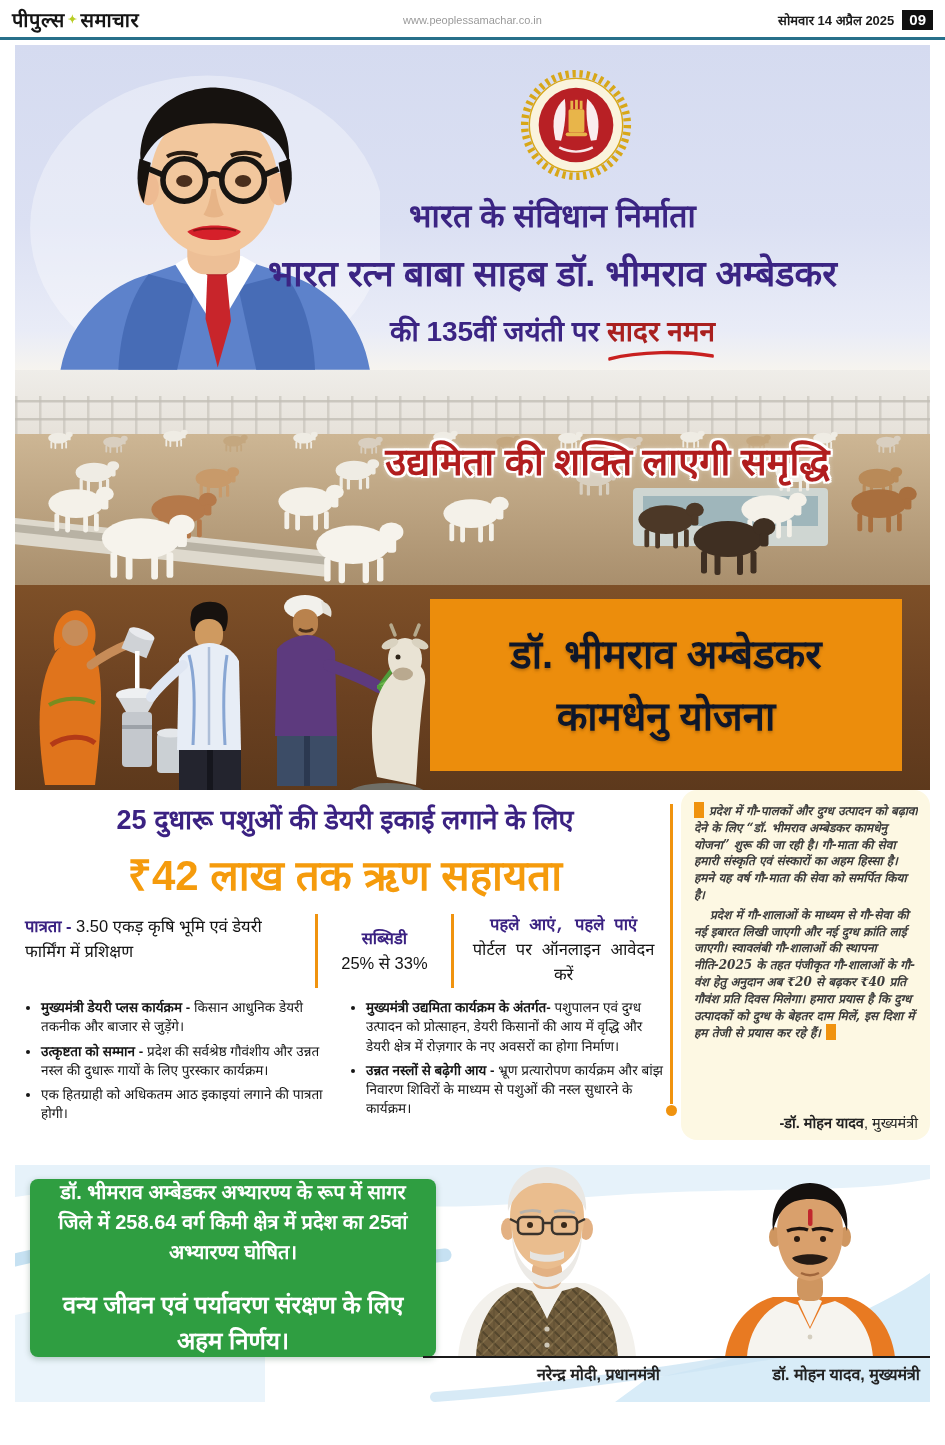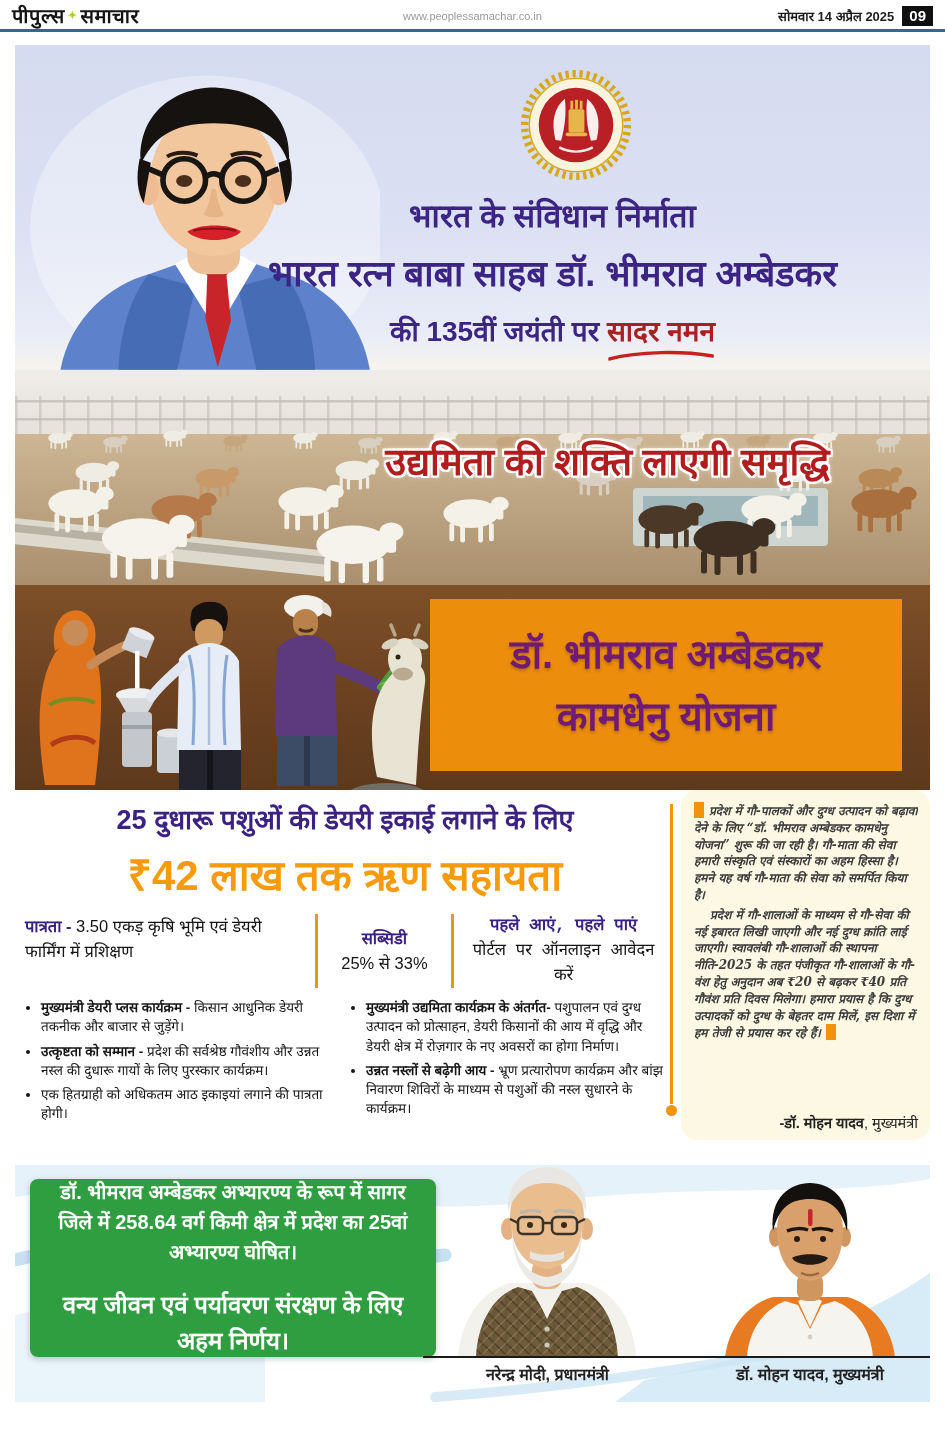--- a/index.html
+++ b/index.html
@@ -1,19 +1,19 @@
 <!DOCTYPE html>
 <html><head>
 <meta charset="utf-8">
 <style>
   html,body{margin:0;padding:0;background:#ffffff;}
   .page{position:relative;width:945px;height:1445px;background:#fff;overflow:hidden;
         font-family:"Liberation Sans",sans-serif;}
   
-  .masthead{position:absolute;top:0;left:0;right:0;height:32px;display:flex;align-items:center;
+  .masthead{position:absolute;top:0;left:0;right:0;height:40px;display:flex;align-items:center;
             justify-content:space-between;padding:2px 12px 0 12px;box-sizing:border-box;
             border-bottom:3px solid #27708a;background:#fff;}
   .logo{font-weight:bold;font-size:20px;color:#141414;letter-spacing:.5px;display:flex;align-items:center;}
   .logo .diamond{color:#b8cc23;font-size:11px;margin:0 3px;}
   .website{position:absolute;left:50%;transform:translateX(-50%);color:#9a9a9a;font-size:11px;}
   .dateline{display:flex;align-items:center;gap:8px;font-weight:bold;font-size:13px;color:#1c1c1c;}
   .pagenum{background:#101010;color:#fff;font-weight:bold;font-size:15px;padding:1px 7px 2px;}
   
   .ad{position:absolute;left:15px;top:45px;width:915px;height:1180px;}
   
@@ -31,21 +31,21 @@
   .cattle{position:relative;height:215px;overflow:hidden;}
   .cattle svg.scene{position:absolute;inset:0;}
   .banner-slogan{position:absolute;left:280px;right:10px;top:70px;text-align:center;
      font-size:38px;font-weight:bold;color:#b11d1e;line-height:1.2;
      text-shadow:2px 0 0 #fff,-2px 0 0 #fff,0 2px 0 #fff,0 -2px 0 #fff,2px 2px 0 #fff,-2px -2px 0 #fff,2px -2px 0 #fff,-2px 2px 0 #fff,0 0 6px #fff;}
   
   .scheme{position:relative;height:205px;background:linear-gradient(180deg,#7e5028 0%,#6b4121 55%,#5d391c 100%);overflow:hidden;}
   .people-wrap{position:absolute;left:0;bottom:0;width:415px;height:205px;}
   .scheme-box{position:absolute;left:415px;top:14px;width:472px;height:172px;background:#ec8d0c;
       display:flex;flex-direction:column;align-items:center;justify-content:center;
-      color:#701a75;font-weight:bold;font-size:40px;line-height:1.55;text-align:center;
+      color:#0f172a;font-weight:bold;font-size:40px;line-height:1.55;text-align:center;
       text-shadow:0 2px 3px rgba(90,50,0,.35);}
   
   .offer{position:relative;height:375px;background:#fff;}
   .offer-left{position:absolute;left:10px;top:6px;width:640px;}
   .offer-h1{font-size:27px;font-weight:bold;color:#3b2282;text-align:center;margin:4px 0 8px;}
   .offer-h2{font-size:42px;font-weight:bold;color:#f59b0c;text-align:center;margin:0 0 12px;}
   .info-row{display:flex;align-items:stretch;margin-bottom:10px;}
   .info-cell{font-size:16.5px;line-height:1.5;color:#141414;}
   .info-cell .lbl{font-weight:bold;color:#3b2282;}
   .cell-a{flex:0 0 44%;padding-right:8px;}
@@ -74,21 +74,21 @@
   .waves{position:absolute;inset:0;}
   .green-box{position:absolute;left:15px;top:14px;width:406px;height:178px;background:#2f9e41;
       border-radius:8px;box-sizing:border-box;padding:12px 16px;display:flex;flex-direction:column;
       justify-content:center;text-align:center;color:#fff;font-weight:bold;box-shadow:0 2px 6px rgba(0,60,20,.25);}
   .green-l1{font-size:20px;line-height:1.5;}
   .green-div{width:72%;height:3px;background:#d9e42c;border-radius:2px;margin:10px auto;}
   .green-l2{font-size:24px;line-height:1.5;}
   .modi-wrap{position:absolute;left:425px;top:-8px;width:215px;height:200px;}
   .yadav-wrap{position:absolute;left:700px;top:14px;width:190px;height:178px;}
   .photo-baseline{position:absolute;left:408px;right:0;top:191px;height:2px;background:#1a1a1a;}
-  .caption{position:absolute;top:198px;font-size:16px;font-weight:bold;color:#222;text-align:center;}
+  .caption{position:absolute;top:198px;font-size:16px;font-weight:bold;color:#222;text-align:right;}
   .cap-pm{left:420px;width:225px;}
   .cap-cm{left:685px;width:220px;}
   
   .footer{height:30px;background:#3a1480;display:flex;align-items:center;justify-content:space-between;
       padding:0 14px;box-sizing:border-box;color:#fff;}
   .footer .issuer{font-size:11px;opacity:.92;}
   .footer-right{display:flex;align-items:center;gap:30px;}
   .footer .code{font-size:15px;font-family:"Liberation Sans",sans-serif;}
   .footer .credit{font-size:10.5px;opacity:.92;}
 </style>

